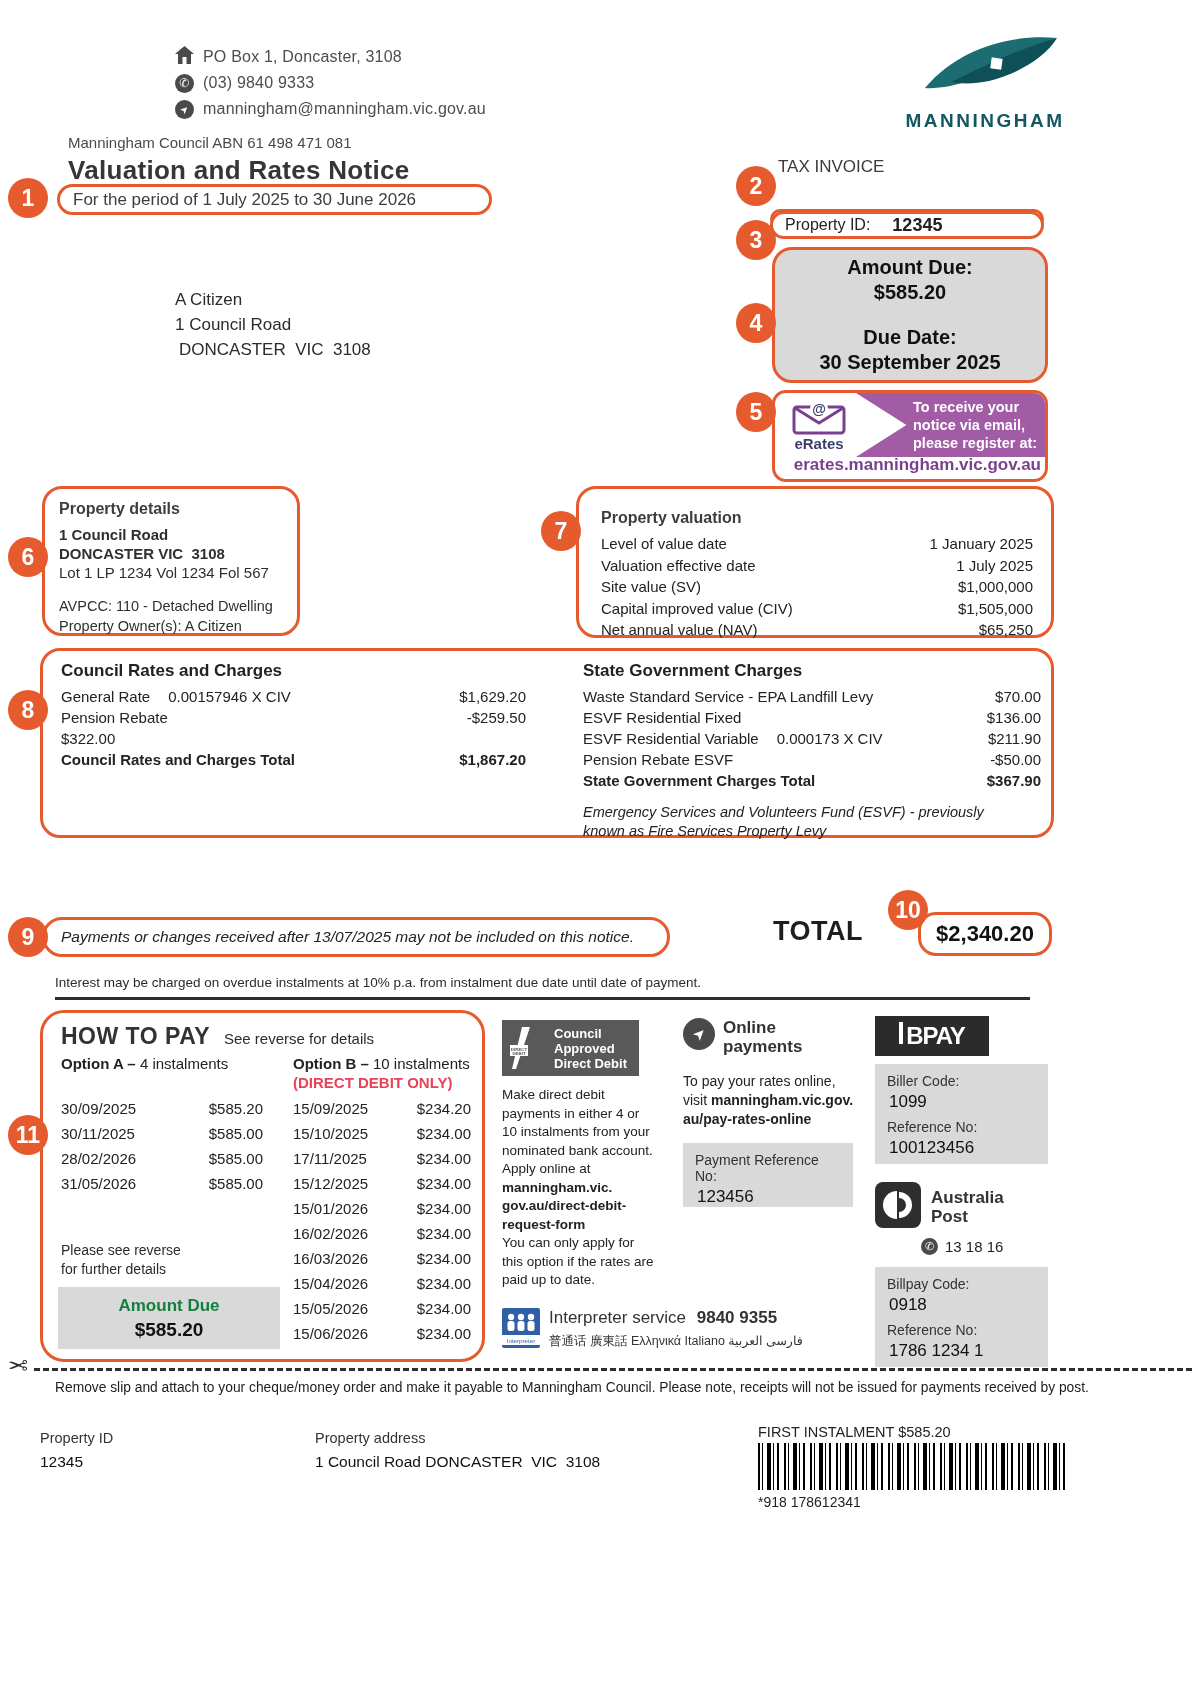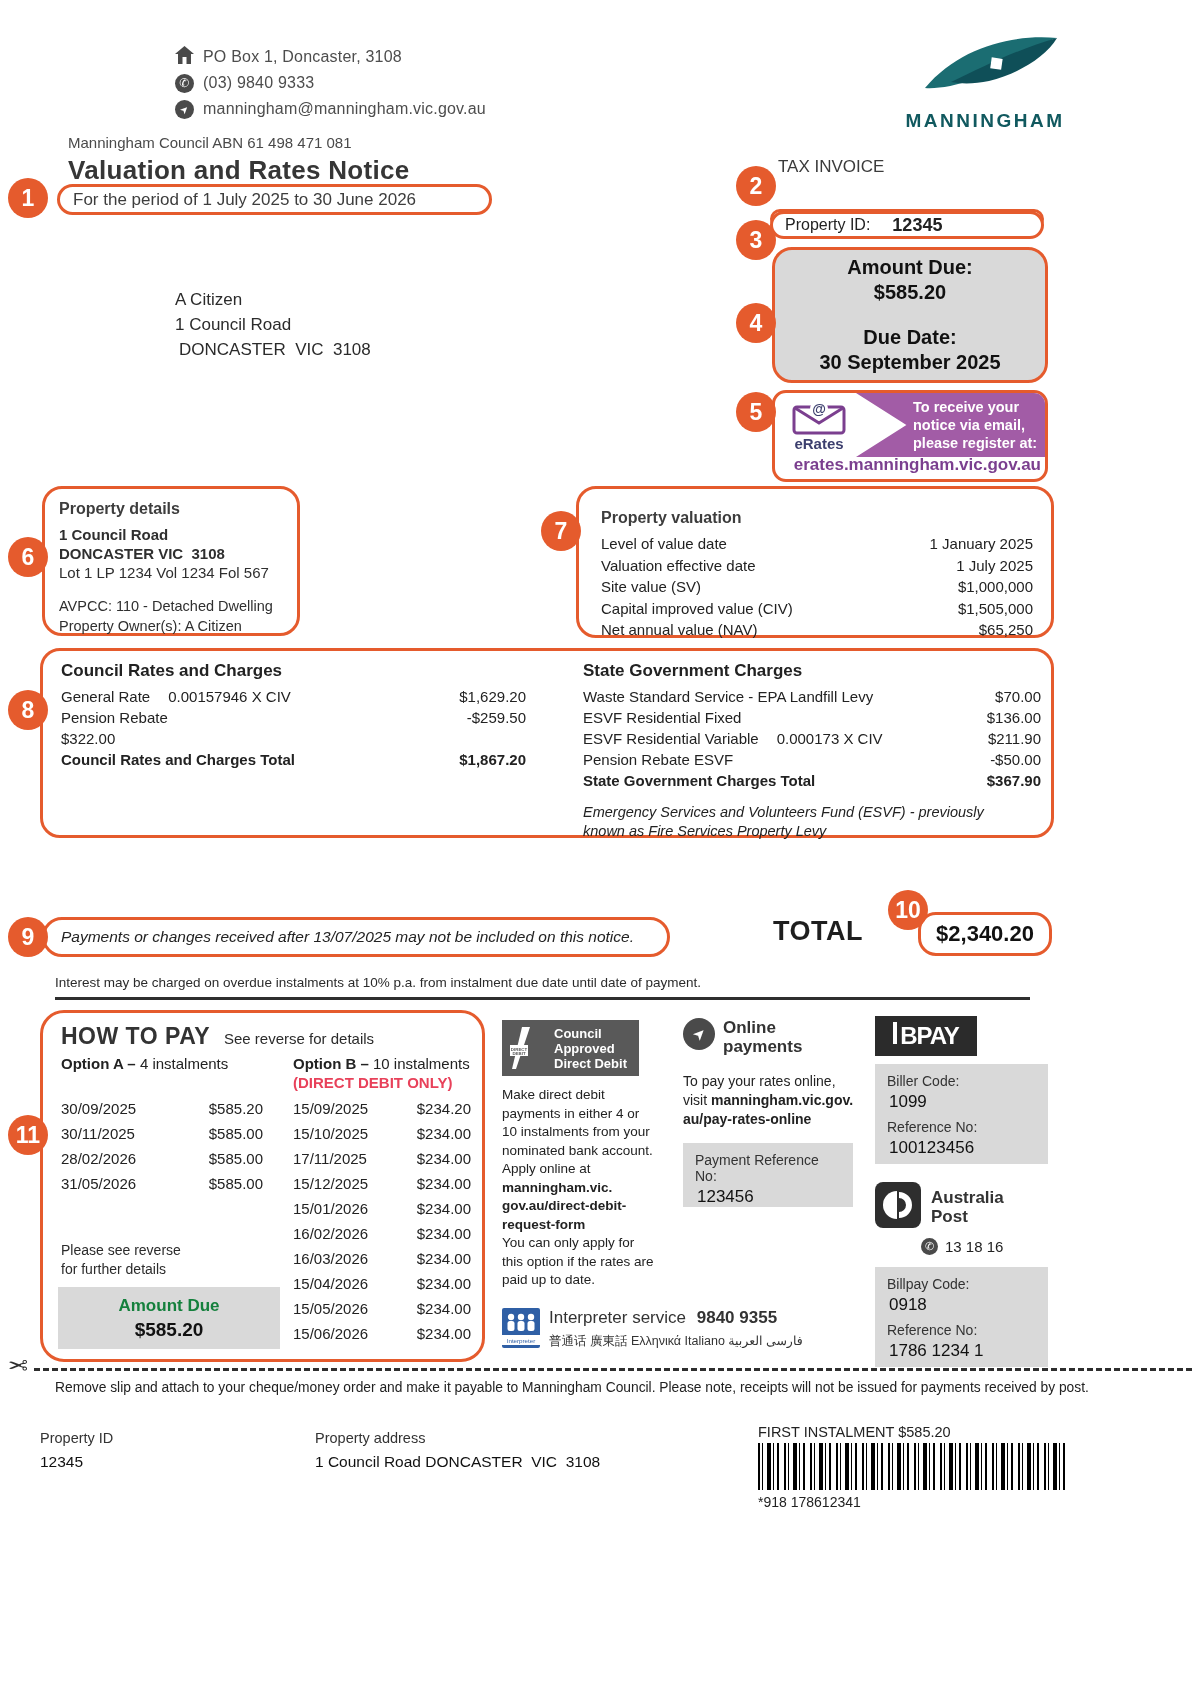--- a/index.html
+++ b/index.html
@@ -364,21 +364,21 @@
       <span>To pay your rates online, visit</span>
       <span class="b">manningham.vic.gov. au/pay-rates-online</span>
     </div>
     <div class="graybox codebox" style="margin-top:14px;width:170px;height:64px;">
       <div>Payment Reference No:</div>
       <div class="cval">123456</div>
     </div>
   </div>
 
   <div class="abs" style="left:875px;top:1016px;width:173px;">
-    <div style="background:var(--blackbox);width:102px;height:40px;display:flex;align-items:center;justify-content:center;gap:3px;">
+    <div style="background:var(--blackbox);width:114px;height:40px;display:flex;align-items:center;justify-content:center;gap:3px;">
       <span style="display:inline-block;width:4px;height:16px;background:#fff;box-shadow:0 -6px 0 #fff;"></span>
       <span class="b" style="color:#fff;font-size:24px;letter-spacing:-1px;">BPAY</span>
     </div>
     <div class="graybox codebox" style="margin-top:8px;width:173px;height:100px;">
       <div>Biller Code:</div>
       <div class="cval">1099</div>
       <div>Reference No:</div>
       <div class="cval">100123456</div>
     </div>
 

